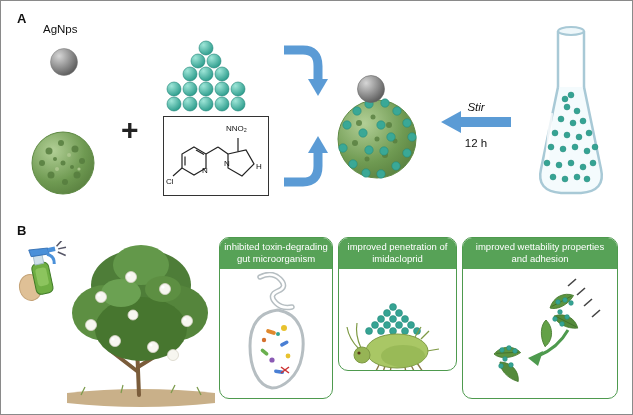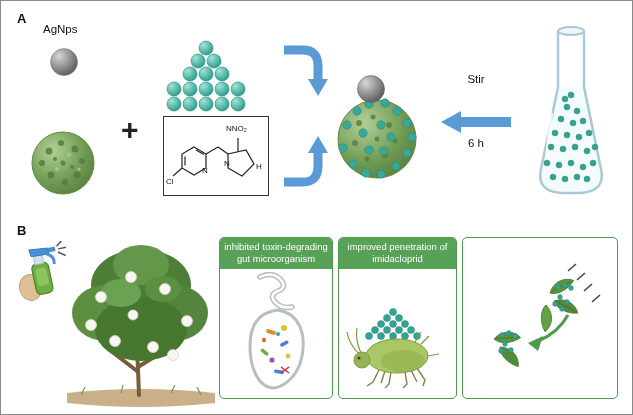--- a/index.html
+++ b/index.html
@@ -3,21 +3,21 @@
 <meta charset="utf-8">
 <style>
   html,body{margin:0;padding:0;background:#fff;}
   #figure{position:relative;width:633px;height:415px;background:#fff;border:1px solid #8a8a8a;
           box-sizing:border-box;font-family:"Liberation Sans",sans-serif;overflow:hidden;}
   .abs{position:absolute;}
   .panel-label{font-weight:bold;font-size:13px;color:#111;}
   .cap{font-size:11.5px;color:#111;text-align:center;}
   .center{text-align:center;}
   .plus{font-size:30px;font-weight:600;color:#222;line-height:1;}
-  .bbox{position:absolute;border:1.5px solid #4e9a4e;border-radius:5px;background:#fff;
+  .bbox{position:absolute;border:1.5px solid #4e9a4e;border-radius:10px;background:#fff;
         display:flex;flex-direction:column;box-sizing:border-box;overflow:hidden;}
   .bhead{background:#57a257;color:#fff;font-size:9.5px;line-height:1.3;text-align:center;padding:3px 4px;}
   .bbody{flex:1;display:flex;align-items:center;justify-content:center;}
   svg text{font-family:"Liberation Sans",sans-serif;fill:#111;}
 </style>
 </head>
 <body>
 
 <div id="figure">
 
@@ -161,25 +161,25 @@
       <circle cx="14" cy="85" r="4.2"></circle>
         <circle cx="34" cy="70" r="4.2"></circle>
         <circle cx="52" cy="62" r="4.2"></circle>
       <circle cx="62" cy="74" r="4.2"></circle>
         <circle cx="55" cy="88" r="4.2"></circle>
         <circle cx="40" cy="87" r="4.2"></circle>
     </g>
     <circle cx="42" cy="26" r="13.5" fill="url(#g3)" stroke="#666" stroke-width="0.6"></circle>
   </svg>
 
-  <div class="abs cap center" style="left:438px;top:72px;width:74px;">Stir</div>
+  <div class="abs cap center" style="left:438px;top:100px;width:74px;font-style:italic;">Stir</div>
   <svg class="abs" style="left:438px;top:108px;" width="74" height="26">
     <polygon points="2,13 22,2 22,8 72,8 72,18 22,18 22,24" fill="#5b9bd5"></polygon>
   </svg>
-  <div class="abs cap center" style="left:438px;top:136px;width:74px;">6 h</div>
+  <div class="abs cap center" style="left:438px;top:136px;width:74px;">12 h</div>
 
   <svg class="abs" style="left:520px;top:20px;" width="100" height="185">
     <ellipse cx="50" cy="10" rx="13" ry="4" fill="#eef7fa" stroke="#a8c9d6" stroke-width="2"></ellipse>
     <line x1="37" y1="10" x2="37" y2="66" stroke="#a8c9d6" stroke-width="2.5"></line>
     <line x1="63" y1="10" x2="63" y2="66" stroke="#a8c9d6" stroke-width="2.5"></line>
     <path d="M37,66 L20,148 Q15,170 40,172 L60,172 Q85,170 80,148 L63,66" fill="#f4fbfd" stroke="#a8c9d6" stroke-width="2.5" stroke-linejoin="round"></path>
     <path d="M30,92 L26,140" stroke="#ffffff" stroke-width="4" opacity="0.8" fill="none"></path>
     <g fill="#35a393" stroke="#1f8577" stroke-width="0.4">
       <circle cx="50" cy="74" r="3"></circle>
         <circle cx="44" cy="78" r="3"></circle>
@@ -290,21 +290,21 @@
         <circle cx="38" cy="68" r="2.2" fill="#d4702e"></circle>
         <circle cx="52" cy="62" r="2" fill="#35a393"></circle>
         <g stroke="#cc3333" stroke-width="1.5">
             <line x1="55" y1="95" x2="63" y2="101"></line>
             <line x1="63" y1="95" x2="55" y2="101"></line>
           </g>
       </svg>
     </div>
   </div>
 
-  <div class="bbox" style="left:337px;top:236px;width:119px;height:162px;">
+  <div class="bbox" style="left:337px;top:236px;width:119px;height:134px;">
     <div class="bhead">improved penetration of imidacloprid</div>
     <div class="bbody">
       <svg width="105" height="118" viewBox="0 0 105 118">
         <g fill="#35a393" stroke="#1f8577" stroke-width="0.5">
           <circle cx="48" cy="38" r="3.5"></circle>
           <circle cx="42" cy="44" r="3.5"></circle>
             <circle cx="54" cy="44" r="3.5"></circle>
           <circle cx="36" cy="50" r="3.5"></circle>
             <circle cx="48" cy="50" r="3.5"></circle>
             <circle cx="60" cy="50" r="3.5"></circle>
@@ -335,20 +335,21 @@
         </g>
         <ellipse cx="52" cy="82" rx="31" ry="17" fill="#a9c765" stroke="#7e9a44" stroke-width="1"></ellipse>
         <ellipse cx="58" cy="87" rx="22" ry="11" fill="#8fb04e" opacity="0.6"></ellipse>
         <circle cx="17" cy="86" r="8" fill="#96b455" stroke="#7e9a44" stroke-width="1"></circle>
         <circle cx="14" cy="84" r="1.6" fill="#5a3a1a"></circle>
       </svg>
     </div>
   </div>
 
   <div class="bbox" style="left:461px;top:236px;width:156px;height:162px;">
+    <div class="bhead">improved wettability properties and adhesion</div>
     <div class="bbody">
       <svg width="140" height="118" viewBox="0 0 140 118">
         <g stroke="#444" stroke-width="1.6">
           <line x1="98" y1="12" x2="106" y2="5"></line>
           <line x1="107" y1="21" x2="115" y2="14"></line>
           <line x1="114" y1="32" x2="122" y2="25"></line>
           <line x1="122" y1="43" x2="130" y2="36"></line>
         </g>
         <g transform="translate(80,34)">
           <g transform="rotate(-15)">

